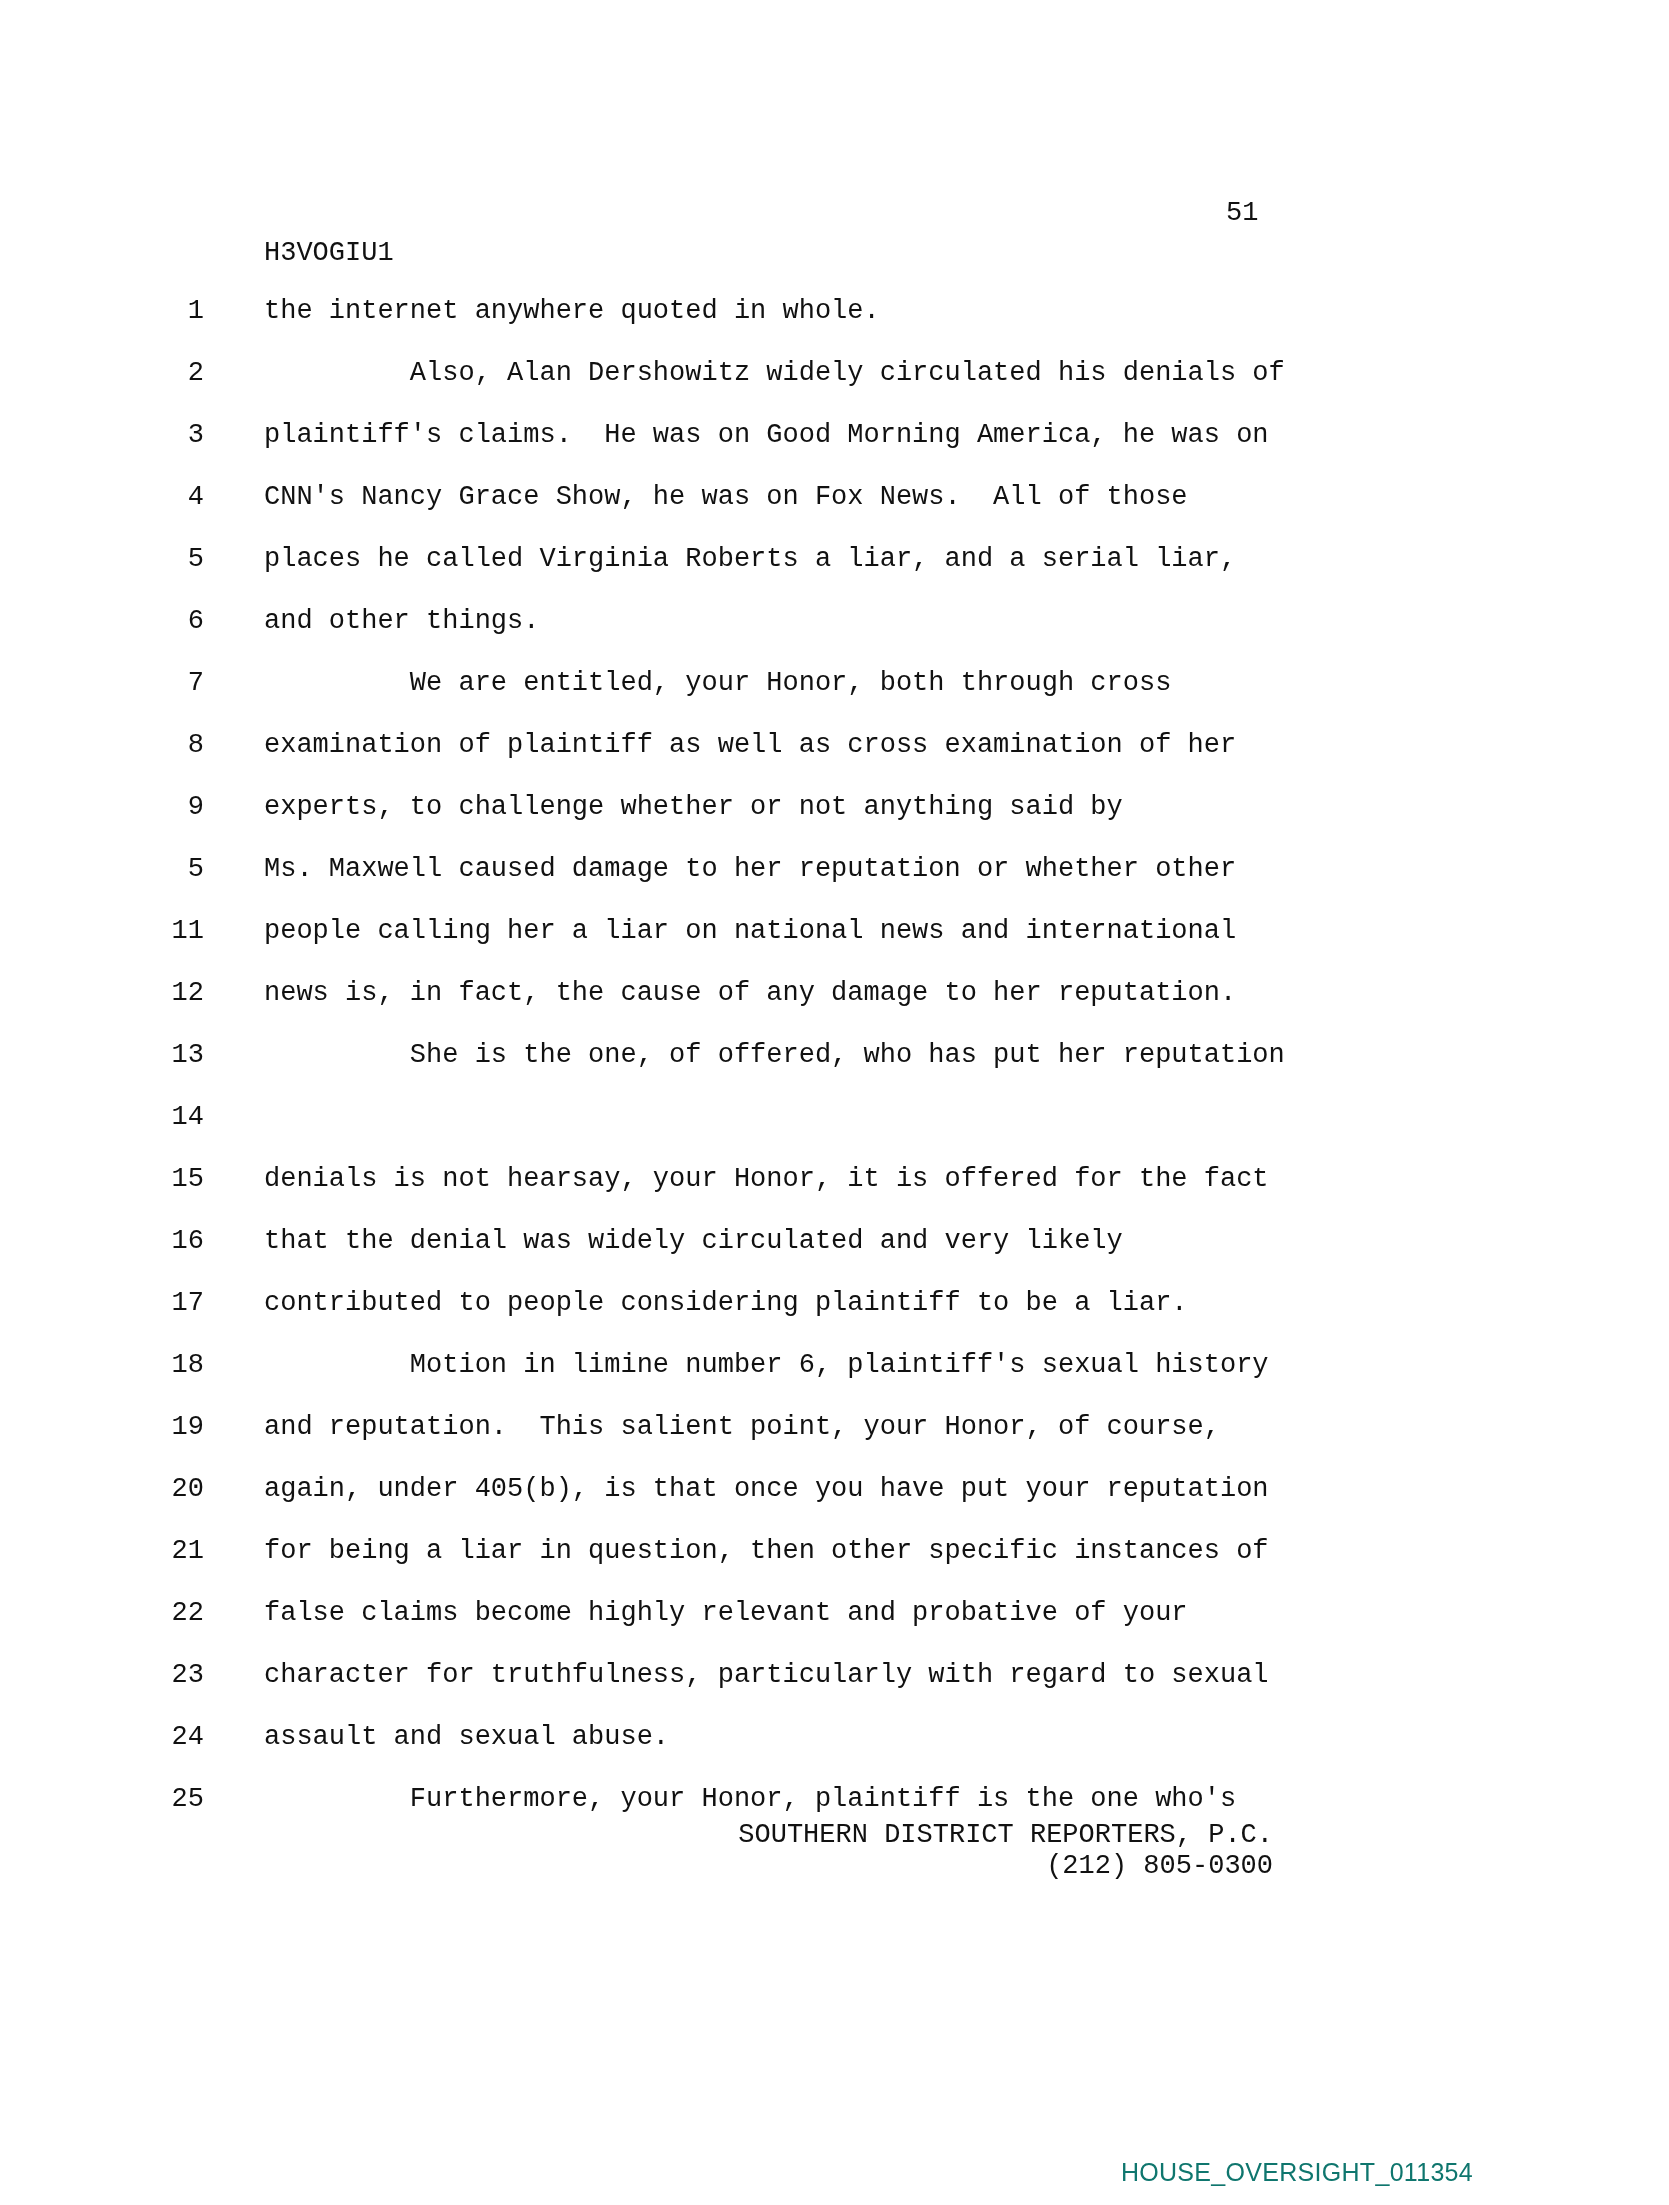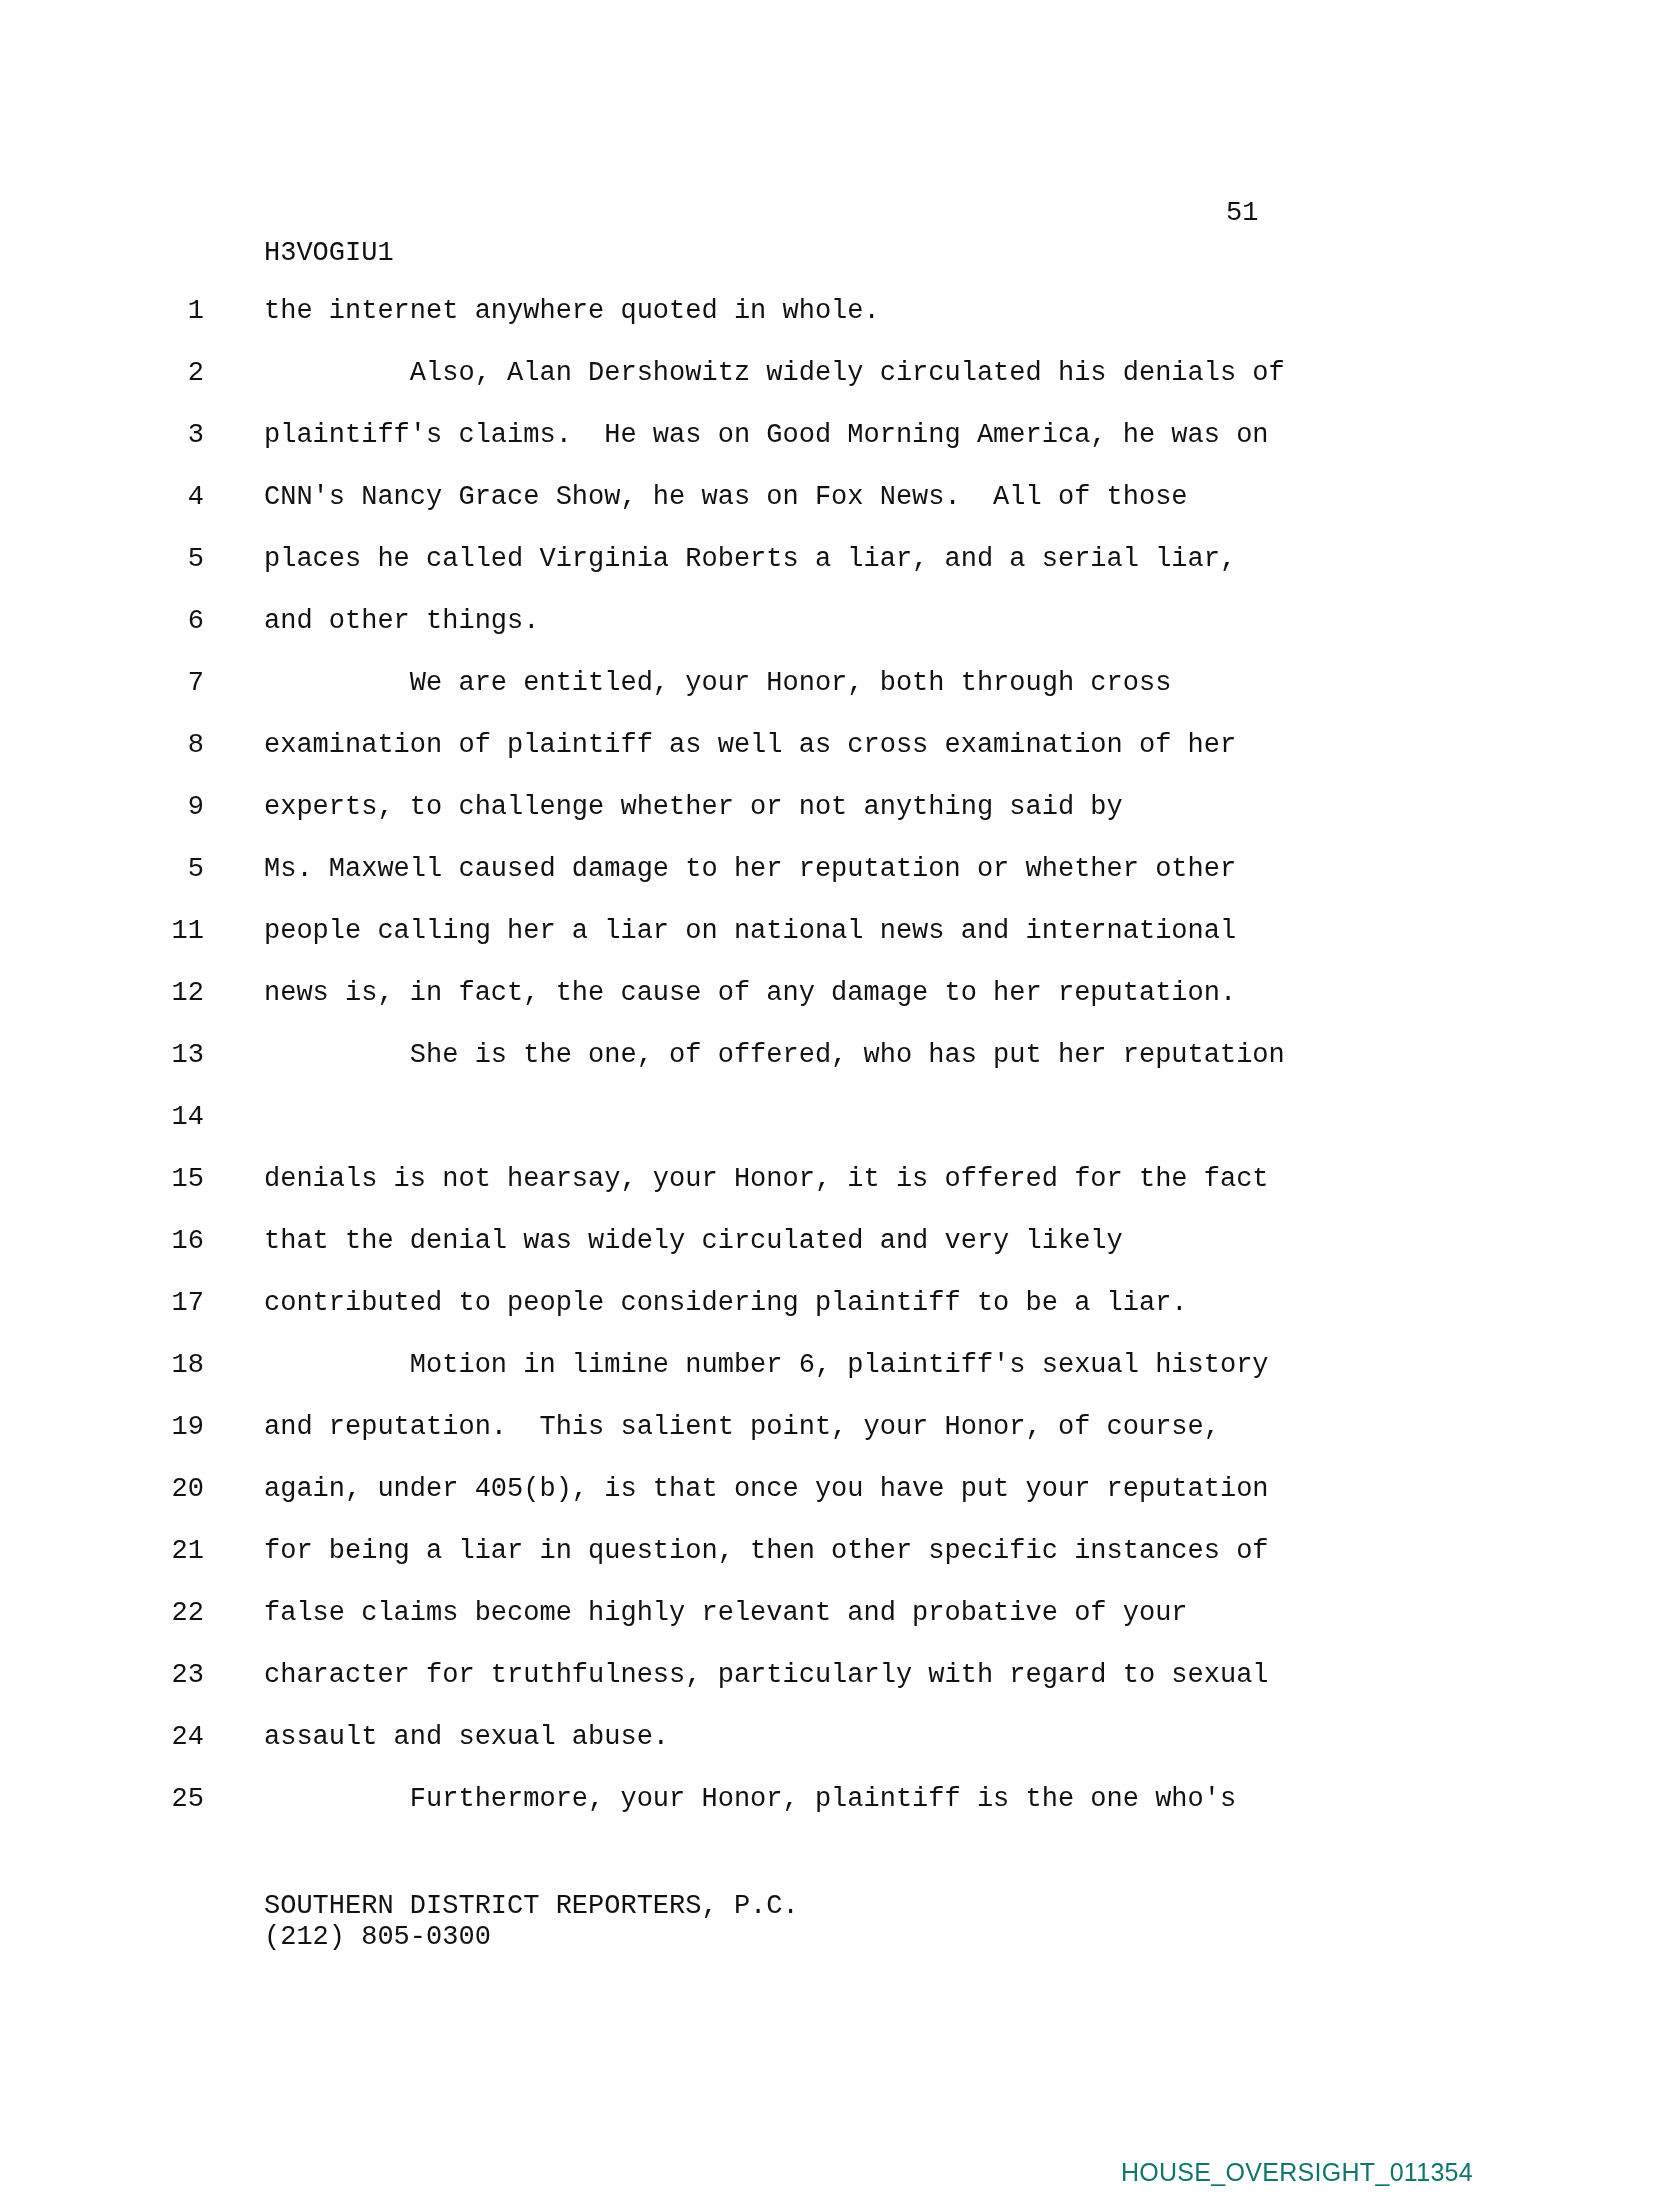--- a/index.html
+++ b/index.html
@@ -51,23 +51,23 @@
     width: 204px;
     text-align: right;
   }
   .lt {
     padding-left: 60px;
     white-space: pre;
   }
   .footer {
     position: absolute;
     left: 264px;
-    top: 1891px;
+    top: 1820px;
     width: 1009px;
-    text-align: left;
+    text-align: right;
     font-size: 27px;
     line-height: 31px;
   }
   .watermark {
     position: absolute;
     right: 196px;
     top: 2160px;
     font-family: "Liberation Sans", sans-serif;
     font-size: 25px;
     line-height: 1;

